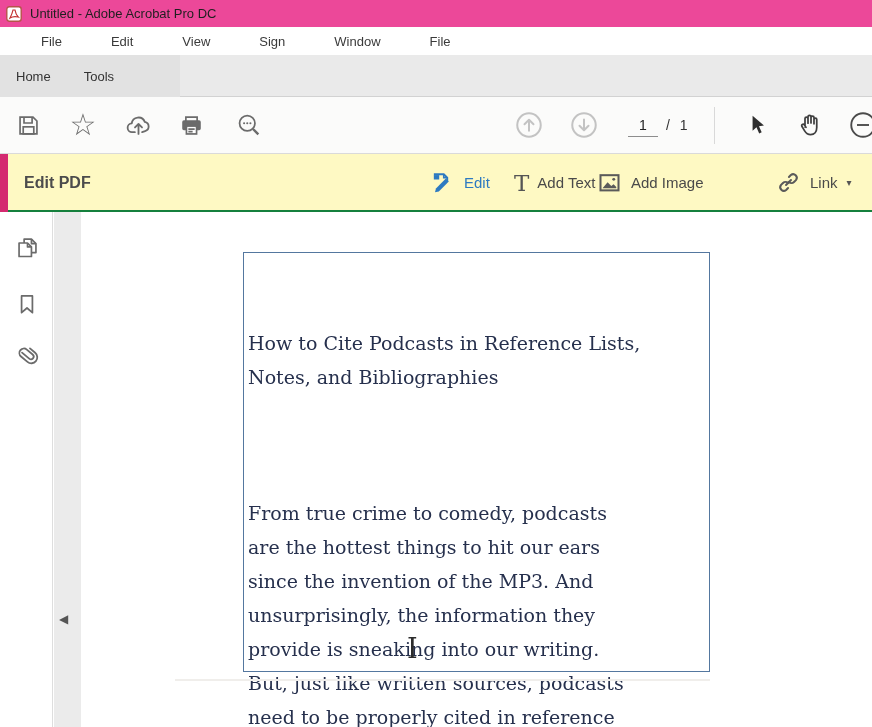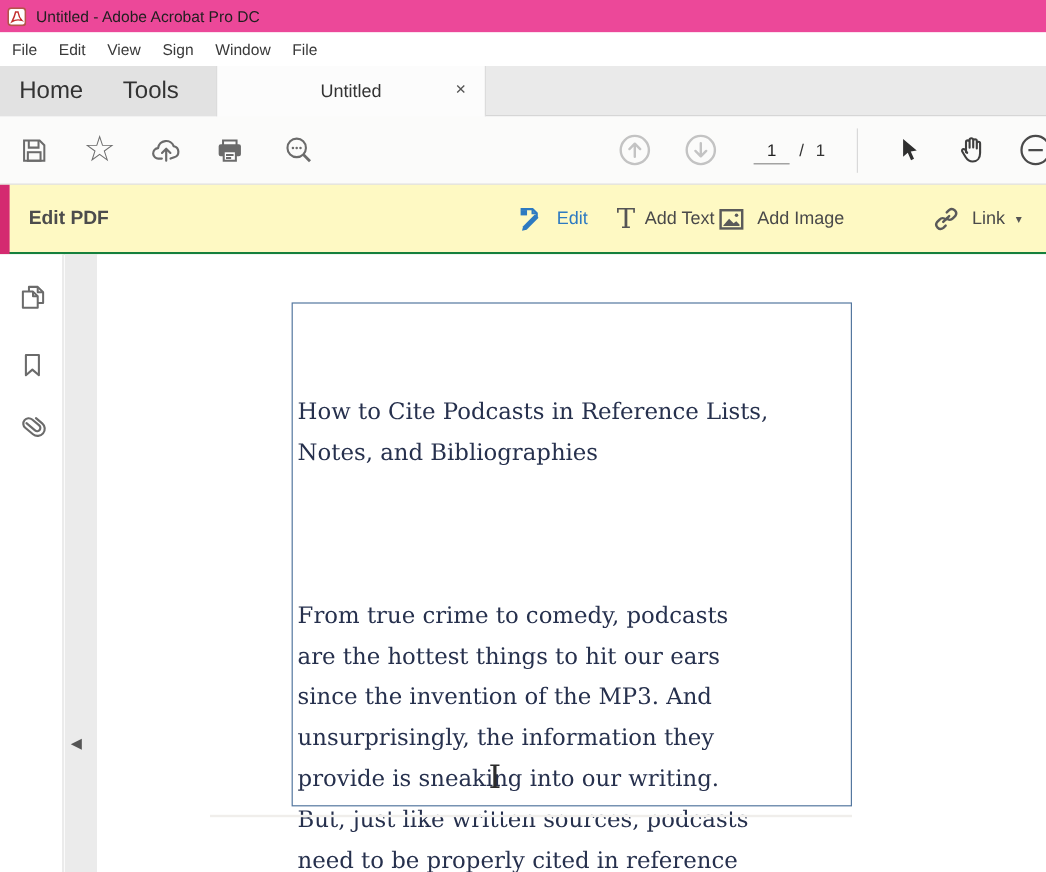--- a/index.html
+++ b/index.html
@@ -7,26 +7,26 @@
   body { font-family:"Liberation Sans", sans-serif; }
   .screen { position:relative; width:872px; height:727px; background:#ffffff; overflow:hidden; }
 
   
   .titlebar { position:absolute; top:0; left:0; right:0; height:27px; background:#ec4899; display:flex; align-items:center; padding-left:6px; }
   .app-icon { width:16px; height:16px; margin-right:8px; }
   .title-text { font-size:13px; color:#1f1f1f; }
 
   
   .menubar { position:absolute; top:27px; left:0; right:0; height:28px; background:#fff; display:flex; align-items:center; padding-left:1px; }
-  .menu-item { font-size:13px; color:#3a3a3a; padding:5px 9px; cursor:default; }
+  .menu-item { font-size:13px; color:#3a3a3a; padding:5px 9px; cursor:default;margin-left:31px; }
 
   
   .tabstrip { position:absolute; top:55px; left:0; right:0; height:42px; background:#eaeaea; border-bottom:1px solid #d2d2d2; }
   .tabs-left { position:absolute; left:0; top:0; width:180px; height:42px; background:#e2e2e2; display:flex; align-items:center; }
-  .nav-tab { font-size:20px; color:#333; padding:8px 0; }
+  .nav-tab { font-size:13px; color:#333; padding:8px 0; }
   .nav-tab.home { margin-left:16px; }
   .nav-tab.tools { margin-left:33px; }
   .doc-tab { position:absolute; left:180px; top:0; width:225px; height:43px; background:#fcfcfc; border-left:1px solid #dcdcdc; border-right:1px solid #dcdcdc; display:flex; align-items:center; justify-content:center; }
   .doc-tab-label { font-size:15px; color:#333; }
   .tab-close { position:absolute; right:11px; top:11px; font-size:15px; color:#555; line-height:18px; width:18px; text-align:center; cursor:pointer; }
 
   
   .toolbar { position:absolute; top:97px; left:0; right:0; height:57px; background:#fbfbfa; border-bottom:1px solid #dadada; }
   .tb-btn { position:absolute; top:12px; width:32px; height:32px; display:flex; align-items:center; justify-content:center; cursor:pointer; }
   .tb-save   { left:12px; }
@@ -91,24 +91,20 @@
     <span class="menu-item">Sign</span>
     <span class="menu-item">Window</span>
     <span class="menu-item">File</span>
   </div>
 
   <div class="tabstrip">
     <div class="tabs-left">
       <span class="nav-tab home">Home</span>
       <span class="nav-tab tools">Tools</span>
     </div>
-    <div class="doc-tab">
-      <span class="doc-tab-label">Untitled</span>
-      <span class="tab-close">×</span>
-    </div>
   </div>
 
   <div class="toolbar">
     <div class="tb-btn tb-save">
       <svg class="icon" width="27" height="27" viewBox="0 0 24 24" fill="none" stroke="#6b6b6b" stroke-width="1.5">
         <path d="M4.5 4.5 H16 L19.5 8 V19.5 H4.5 Z"></path>
         <path d="M8 4.5 V9.8 H15.2 V4.8"></path>
         <rect x="7.3" y="13.2" width="9.4" height="6.3"></rect>
       </svg>
     </div>

